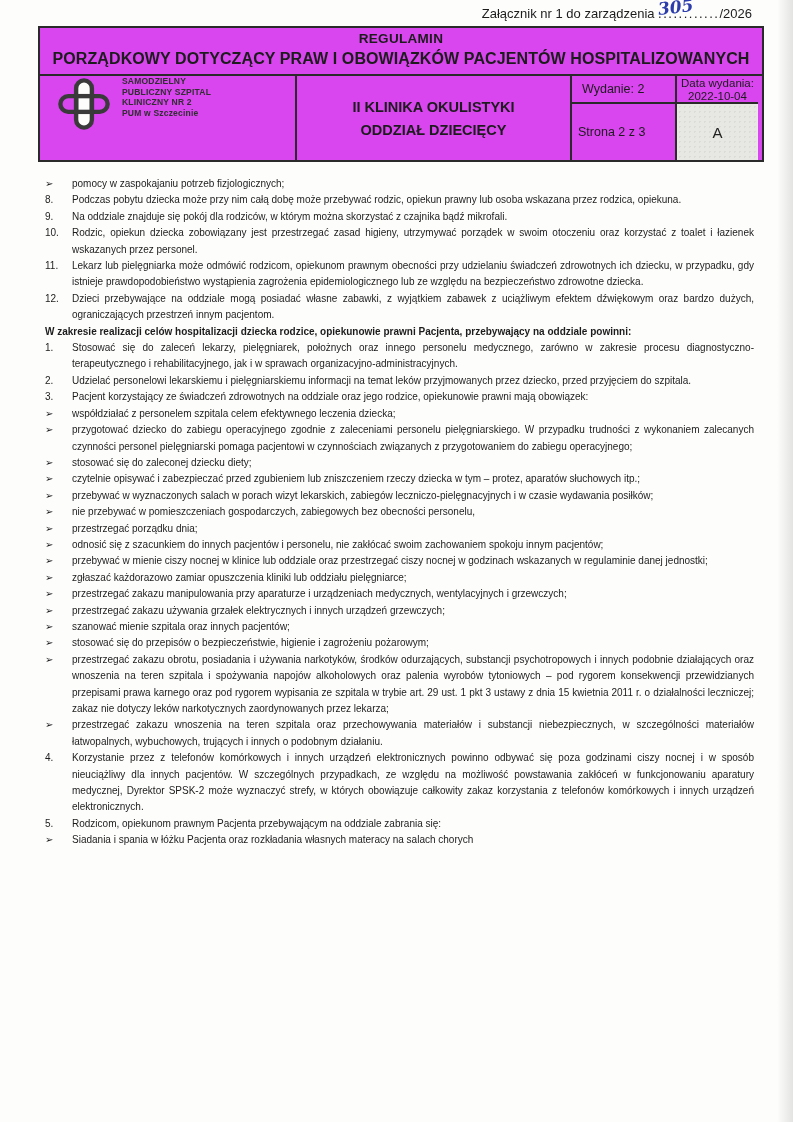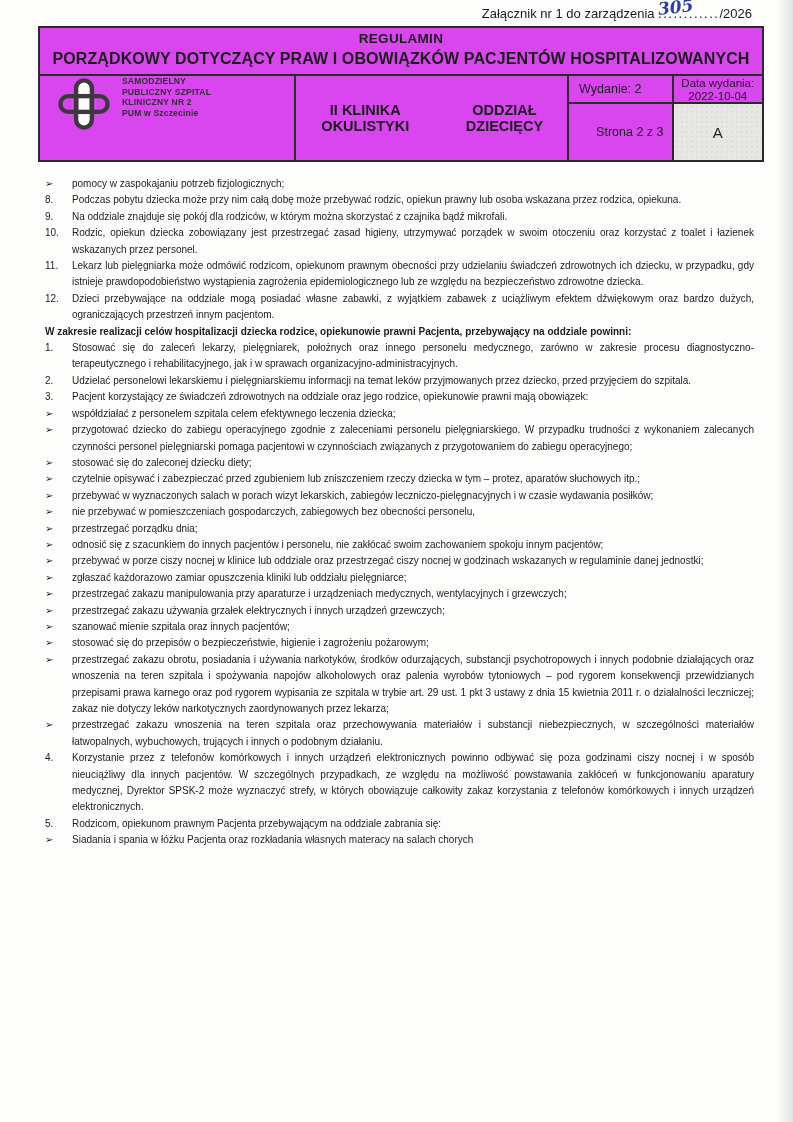--- a/index.html
+++ b/index.html
@@ -35,30 +35,30 @@
   .title2 { font-weight:bold; font-size:16px; margin-top:4px; letter-spacing:0.1px; }
   .header-bottom { display:flex; height:84px; }
   .cell { box-sizing:border-box; }
   .logo-cell {
     width:257px; border-right:2px solid #2a2a2a;
     display:flex; padding-left:16px; gap:10px;
   }
   .logo-text { font-size:8.5px; font-weight:bold; line-height:10.5px; color:#2f2f2f; letter-spacing:0.2px; }
   .unit-cell {
     width:275px; border-right:2px solid #2a2a2a;
-    display:flex; flex-direction:row; justify-content:center; align-items:center;
+    display:flex; flex-direction:column; justify-content:center; align-items:center;
     font-weight:bold; font-size:14.5px; gap:7px; text-align:center;
   }
   .meta-col { width:105px; border-right:2px solid #2a2a2a; display:flex; flex-direction:column; }
   .meta-top {
     height:28px; border-bottom:2px solid #2a2a2a;
     display:flex; align-items:center; padding-left:10px; font-size:12.5px; box-sizing:border-box;
   }
-  .meta-bottom { flex:1; display:flex; align-items:center; padding-left:27px; font-size:12.5px; }
-  .date-col { width:89px; display:flex; flex-direction:column; }
+  .meta-bottom { flex:1; display:flex; align-items:center; padding-left:6px; font-size:12.5px; }
+  .date-col { width:81px; display:flex; flex-direction:column; }
   .date-top {
     height:28px; border-bottom:2px solid #2a2a2a; box-sizing:border-box;
     font-size:11.5px; line-height:13px; text-align:center; padding-top:1px;
   }
   .stamp-cell {
     flex:1; background:#e7e7e3; display:flex; align-items:center; justify-content:center;
     font-size:15px; color:#222;
     background-image:radial-gradient(rgba(0,0,0,0.05) 1px, transparent 1px);
     background-size:5px 5px;
   }
@@ -187,21 +187,21 @@
 
       <div class="item">
         <span class="marker">➢</span><span>przestrzegać porządku dnia;</span>
       </div>
 
       <div class="item">
         <span class="marker">➢</span><span>odnosić się z szacunkiem do innych pacjentów i personelu, nie zakłócać swoim zachowaniem spokoju innym pacjentów;</span>
       </div>
 
       <div class="item">
-        <span class="marker">➢</span><span>przebywać w porze ciszy nocnej w klinice lub oddziale oraz przestrzegać ciszy nocnej w godzinach wskazanych w regulaminie danej jednostki;</span>
+        <span class="marker">➢</span><span>przebywać w mienie ciszy nocnej w klinice lub oddziale oraz przestrzegać ciszy nocnej w godzinach wskazanych w regulaminie danej jednostki;</span>
       </div>
 
       <div class="item">
         <span class="marker">➢</span><span>zgłaszać każdorazowo zamiar opuszczenia kliniki lub oddziału pielęgniarce;</span>
       </div>
 
       <div class="item">
         <span class="marker">➢</span><span>przestrzegać zakazu manipulowania przy aparaturze i urządzeniach medycznych, wentylacyjnych i grzewczych;</span>
       </div>
 

